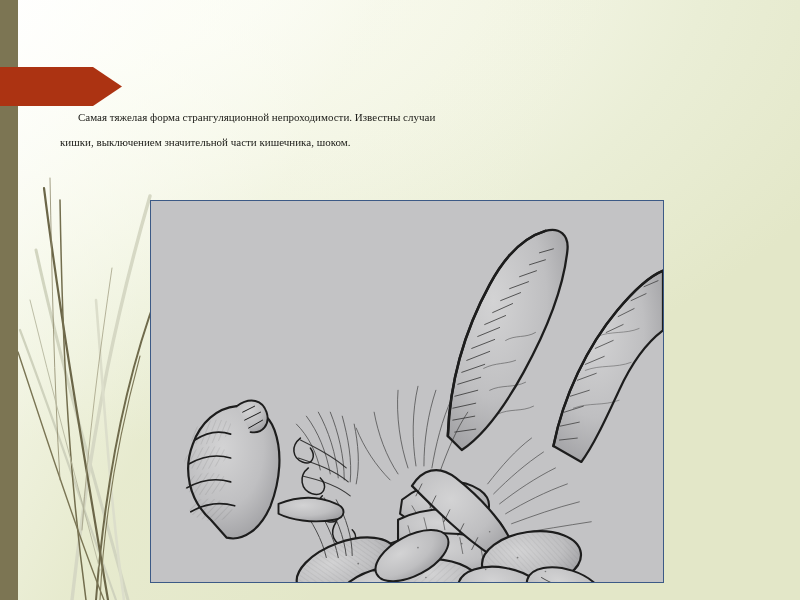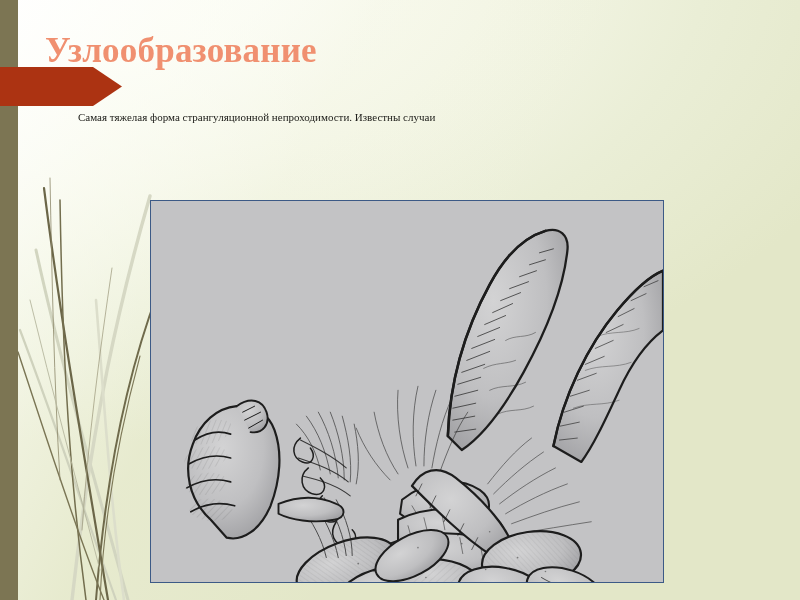--- a/index.html
+++ b/index.html
@@ -152,26 +152,26 @@
       <path d="M 158 292 C 128 372 106 470 96 600" stroke="#6f6a4b" stroke-width="2"></path>
       <path d="M 18 352 C 44 430 72 520 104 600" stroke="#7a7554" stroke-width="1.4"></path>
       <path d="M 140 356 C 120 430 104 510 100 600" stroke="#7d7857" stroke-width="1.1"></path>
 
       <path d="M 50 178 C 52 280 54 380 60 480" stroke="#8b8668" stroke-width="0.8"></path>
       <path d="M 112 268 C 100 350 88 440 82 530" stroke="#9a9578" stroke-width="0.7"></path>
       <path d="M 30 300 C 52 390 76 480 100 570" stroke="#b6b79e" stroke-width="0.9"></path>
     </g>
   </svg>
 
-  <div class="title">Узлообразование</div>
 
   <div class="arrow-banner"></div>
 
   <div class="body-text">
     <span class="ln first">Самая тяжелая форма странгуляционной непроходимости. Известны случаи</span>
+    <span class="ln">кишки, выключением значительной части кишечника, шоком.</span>
   </div>
 
   <div class="figure-frame">
     <svg class="figure-canvas" viewBox="0 0 514 383" preserveAspectRatio="none" aria-hidden="true">
       <defs>
         <pattern id="hatchA" width="5" height="5" patternUnits="userSpaceOnUse" patternTransform="rotate(40)">
           <line x1="0" y1="0" x2="0" y2="5" stroke="#3a3a3a" stroke-width="0.6" opacity="0.5"></line>
         </pattern>
         <pattern id="hatchB" width="4" height="4" patternUnits="userSpaceOnUse" patternTransform="rotate(-35)">
           <line x1="0" y1="0" x2="0" y2="4" stroke="#2e2e2e" stroke-width="0.55" opacity="0.45"></line>

